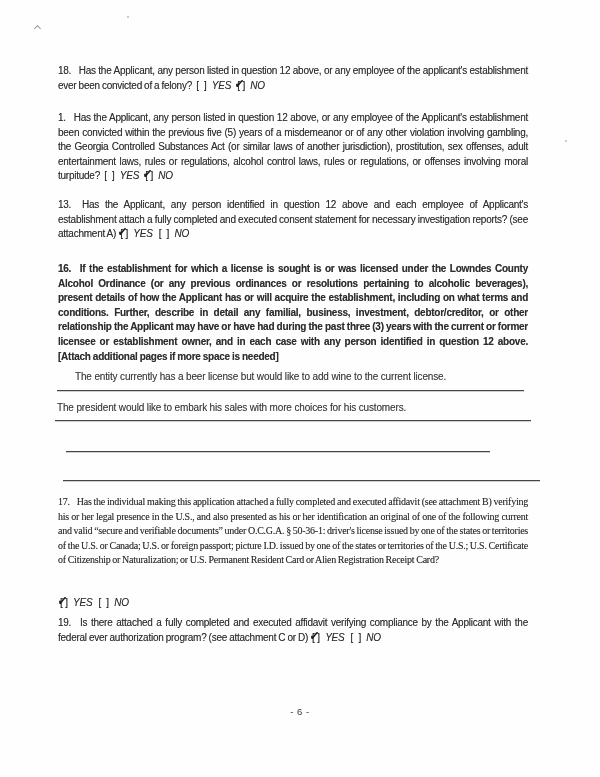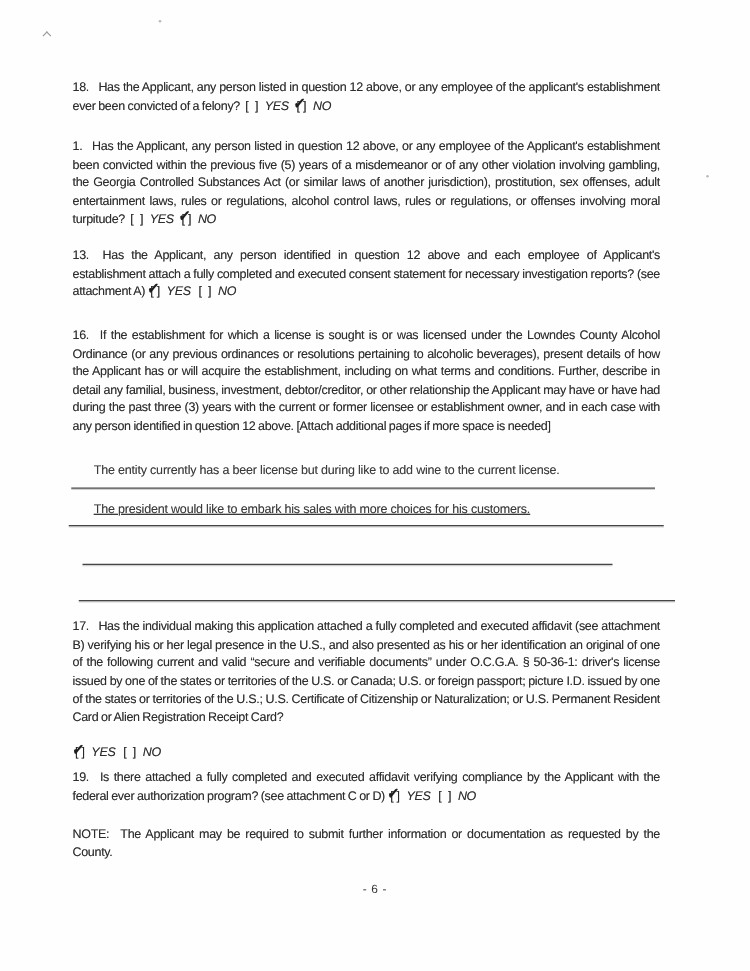--- a/index.html
+++ b/index.html
@@ -70,35 +70,35 @@
     <span class="qnum">13.</span>
     <span>Has the Applicant, any person identified in question 12 above and each employee of Applicant's establishment attach a fully completed and executed consent statement for necessary investigation reports? (see attachment A)</span>
     <span class="cbgroup">
       <span class="cb"><span class="br">[</span><span class="tick">✓</span><span class="br">]</span></span>
       <span class="cblabel">YES</span>
       <span class="cb"><span class="br">[</span><span class="gap"></span><span class="br">]</span></span>
       <span class="cblabel">NO</span>
     </span>
   </p>
 
-  <p class="para" style="top:262px;">
+  <p class="para" style="top:262px;font-weight:bold;">
     <span class="qnum">16.</span>
     <span>If the establishment for which a license is sought is or was licensed under the Lowndes County Alcohol Ordinance (or any previous ordinances or resolutions pertaining to alcoholic beverages), present details of how the Applicant has or will acquire the establishment, including on what terms and conditions. Further, describe in detail any familial, business, investment, debtor/creditor, or other relationship the Applicant may have or have had during the past three (3) years with the current or former licensee or establishment owner, and in each case with any person identified in question 12 above. [Attach additional pages if more space is needed]</span>
   </p>
 
-  <p class="anstext" style="left:75px;top:371px;">The entity currently has a beer license but during like to add wine to the current license.</p>
+  <p class="anstext" style="left:75px;top:371px;">The entity currently has a beer license but would like to add wine to the current license.</p>
   <div class="ansline" style="left:57px;top:390px;width:467px;"></div>
 
-  <p class="anstext" style="left:75px;top:402px;text-decoration:underline;">The president would like to embark his sales with more choices for his customers.</p>
+  <p class="anstext" style="left:57px;top:402px;">The president would like to embark his sales with more choices for his customers.</p>
   <div class="ansline" style="left:55px;top:420px;width:476px;"></div>
 
   <div class="ansline" style="left:66px;top:451px;width:424px;"></div>
   <div class="ansline" style="left:63px;top:480px;width:477px;"></div>
 
-  <p class="para" style="top:495px;">
+  <p class="para" style="top:495px;font-family:Liberation Serif, serif;">
     <span class="qnum">17.</span>
     <span>Has the individual making this application attached a fully completed and executed affidavit (see attachment B) verifying  his or her legal presence in the U.S., and also presented as his or her identification an original of one of the following current and valid “secure and verifiable documents” under O.C.G.A. § 50-36-1: driver's license issued by one of the states or territories of the U.S. or Canada; U.S. or foreign passport; picture I.D. issued by one of the states or territories of the U.S.; U.S. Certificate of Citizenship or Naturalization; or U.S. Permanent Resident Card or Alien Registration Receipt Card?</span>
   </p>
 
   <p class="para" style="top:596px;text-align:left;">
     <span class="cbgroup">
       <span class="cb"><span class="br">[</span><span class="tick">✓</span><span class="br">]</span></span>
       <span class="cblabel">YES</span>
       <span class="cb"><span class="br">[</span><span class="gap"></span><span class="br">]</span></span>
       <span class="cblabel">NO</span>
@@ -109,20 +109,16 @@
     <span class="qnum">19.</span>
     <span>Is there attached a fully completed and executed affidavit verifying compliance by the Applicant with the federal ever authorization program?  (see attachment C or D)</span>
     <span class="cbgroup">
       <span class="cb"><span class="br">[</span><span class="tick">✓</span><span class="br">]</span></span>
       <span class="cblabel">YES</span>
       <span class="cb"><span class="br">[</span><span class="gap"></span><span class="br">]</span></span>
       <span class="cblabel">NO</span>
     </span>
   </p>
 
-  <p class="para" style="top:661px;">
-    <span class="qnum">NOTE:</span>
-    <span>The Applicant may be required to submit further information or documentation as requested by the County.</span>
-  </p>
 
   <p class="footer">- 6 -</p>
 
 </div>
 
 </body></html>

